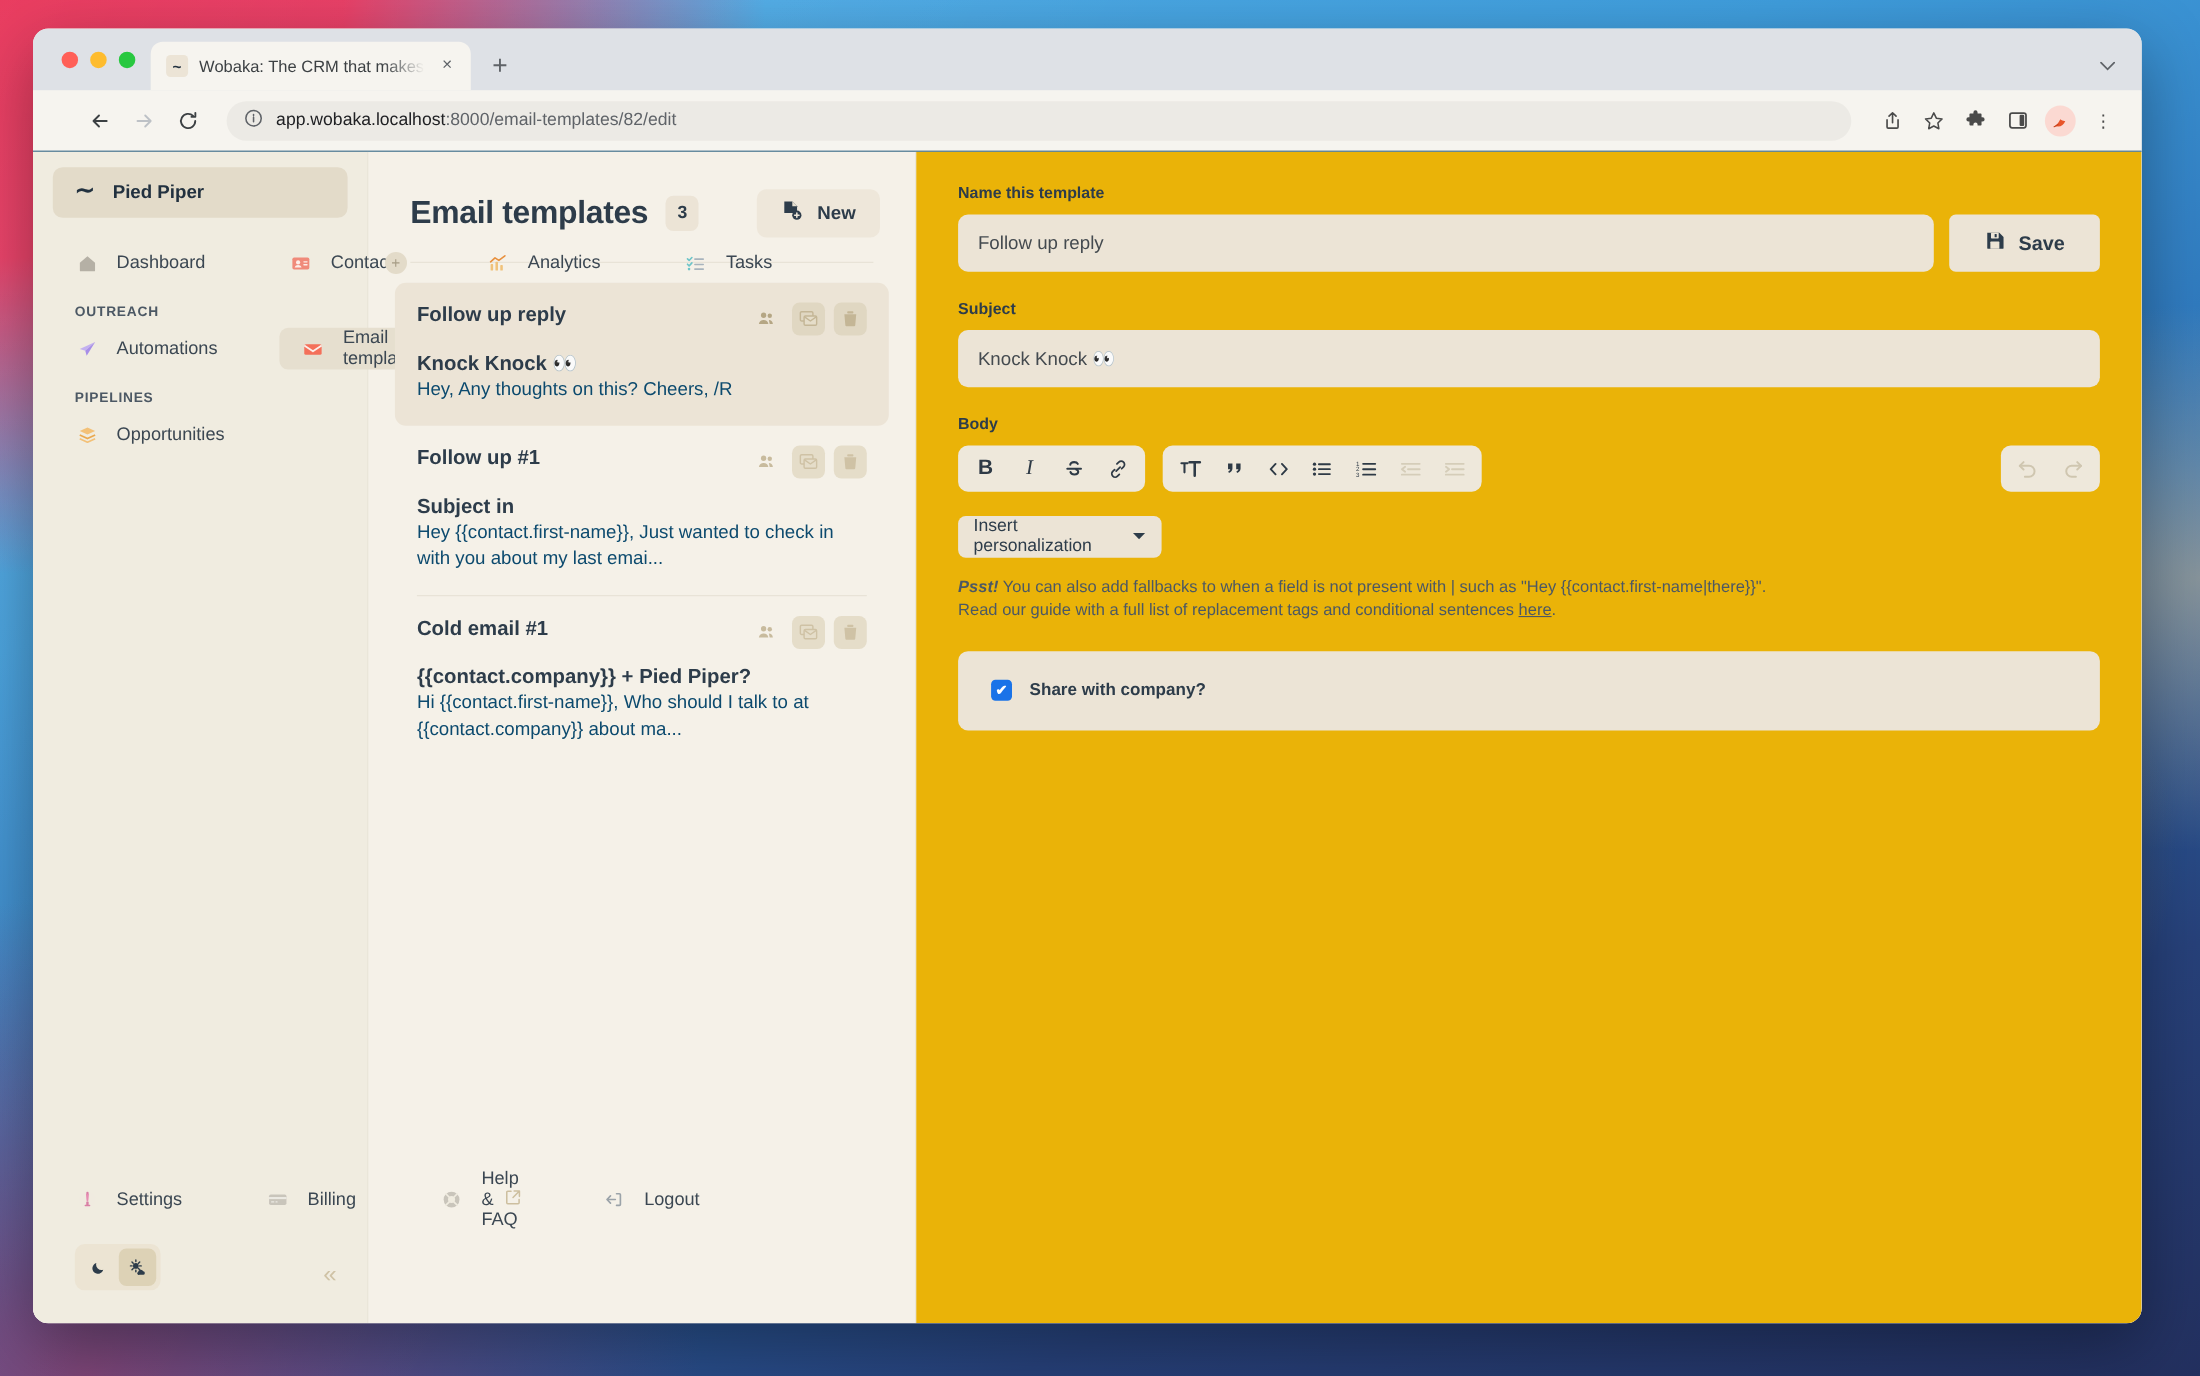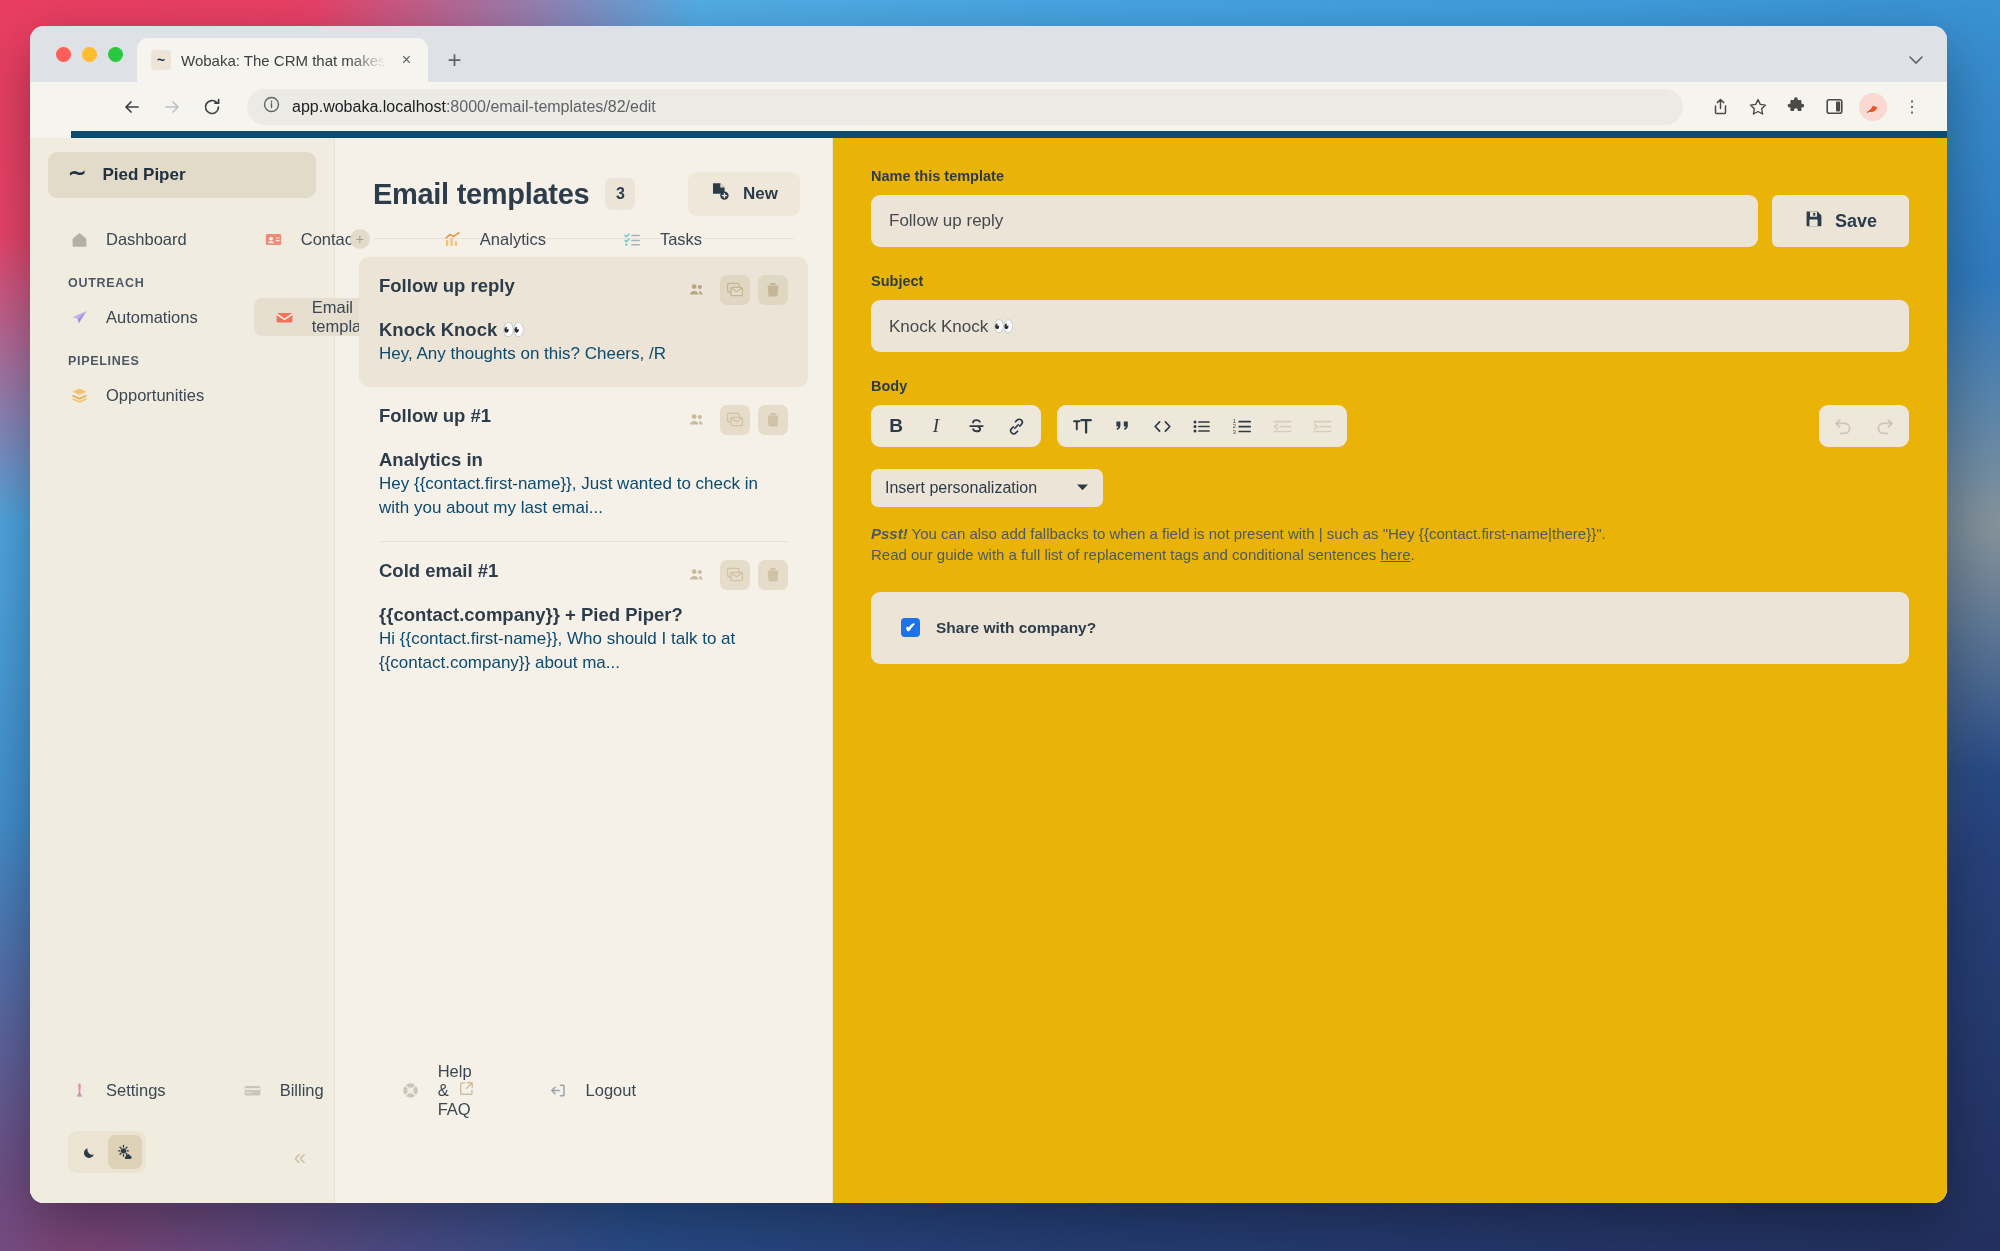--- a/index.html
+++ b/index.html
@@ -91,22 +91,21 @@
   .tabstrip-chevron {
     margin: 0 24px 14px 0; color: #5f6368; font-size: 14px;
   }
 
   
   .toolbar {
     height: 56px; flex: 0 0 56px;
     background: #f6f4ef;
     display: flex; align-items: center;
     gap: 6px; padding: 0 18px 0 44px;
-    border-bottom: 7px solid #0c4a6e;
-    margin-left: 41px;
+    border-bottom: 1px solid #0c4a6e;
   }
   .navbtn {
     width: 34px; height: 34px; border-radius: 50%;
     display: flex; align-items: center; justify-content: center;
     color: #3c4043;
   }
   .navbtn.disabled { color: #bdc1c6; }
   .omnibox {
     flex: 1; height: 36px; margin-left: 12px; margin-right: 14px;
     background: #eceae5; border-radius: 18px;
@@ -275,21 +274,21 @@
 
   .bodybox {
     margin-top: 16px;
     background: #ece4d6; border-radius: 9px;
     padding: 22px 24px; min-height: 192px;
   }
   .bodyline { font-size: 17.5px; color: #3b474f; line-height: 1.25; margin-bottom: 22px; }
   .bodyline:last-child { margin-bottom: 0; }
 
   .persobtn {
-    margin-top: 22px; width: 232px; height: 38px;
+    margin-top: 22px; width: 185px; height: 38px;
     background: #ece4d6; border-radius: 7px;
     display: flex; align-items: center; padding: 0 14px;
     font-size: 16px; color: #2d3c4a;
   }
   .persobtn .caret { margin-left: auto; font-size: 12px; color: #2d3c4a; }
 
   .hint { margin-top: 16px; font-size: 15px; color: #4c5864; line-height: 1.42; }
   .hint .psst { font-style: italic; font-weight: 700; }
   .hint a { color: #4c5864; text-decoration: underline; }
 
@@ -634,21 +633,21 @@
                   </svg>
               </div>
               <div class="act boxed">
                 <svg width="18" height="18" viewBox="0 0 18 18">
                     <path d="M3.6 4.6h10.8l-.9 10a1 1 0 0 1-1 .9H5.5a1 1 0 0 1-1-.9z" fill="#cfc2a5"></path>
                     <rect x="6.2" y="2" width="5.6" height="2" rx=".7" fill="#cfc2a5"></rect>
                   </svg>
               </div>
             </div>
           </div>
-          <div class="subject">Analytics in</div>
+          <div class="subject">Subject in</div>
           <div class="preview">Hey {{contact.first-name}}, Just wanted to check in with you about my last emai...</div>
         </div>
 
         <div class="card-sep"></div>
 
         <div class="card">
           <div class="row1">
             <span class="cname">Cold email #1</span>
             <div class="actions">
               <div class="act">

